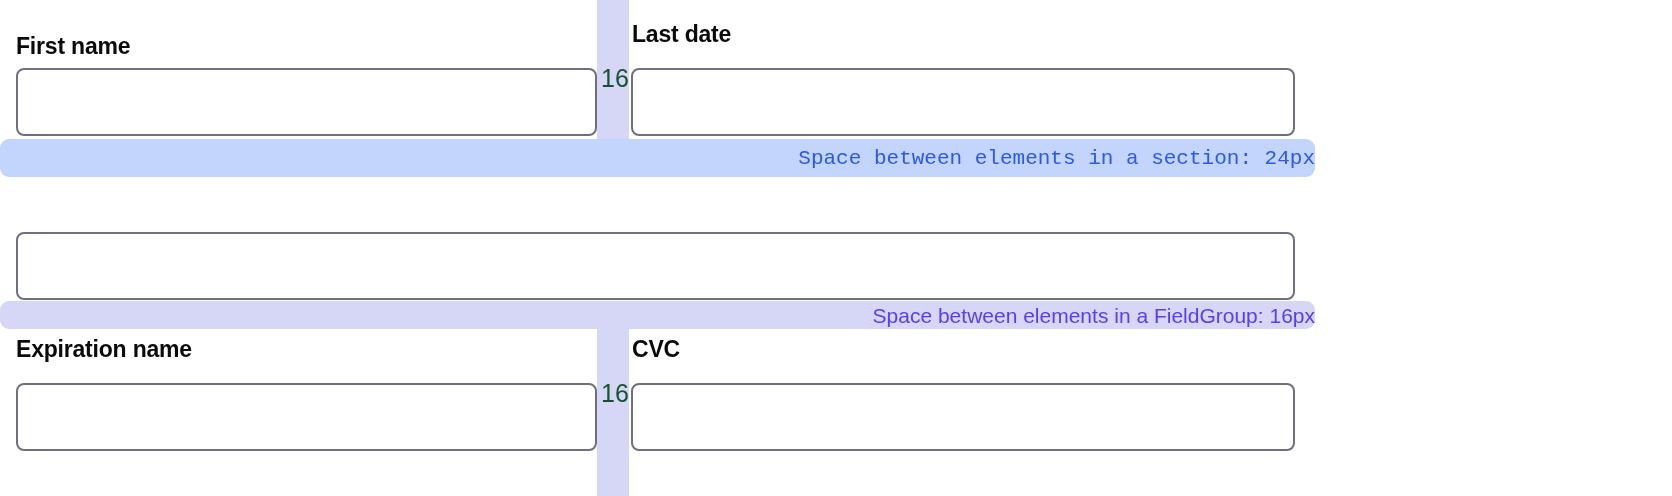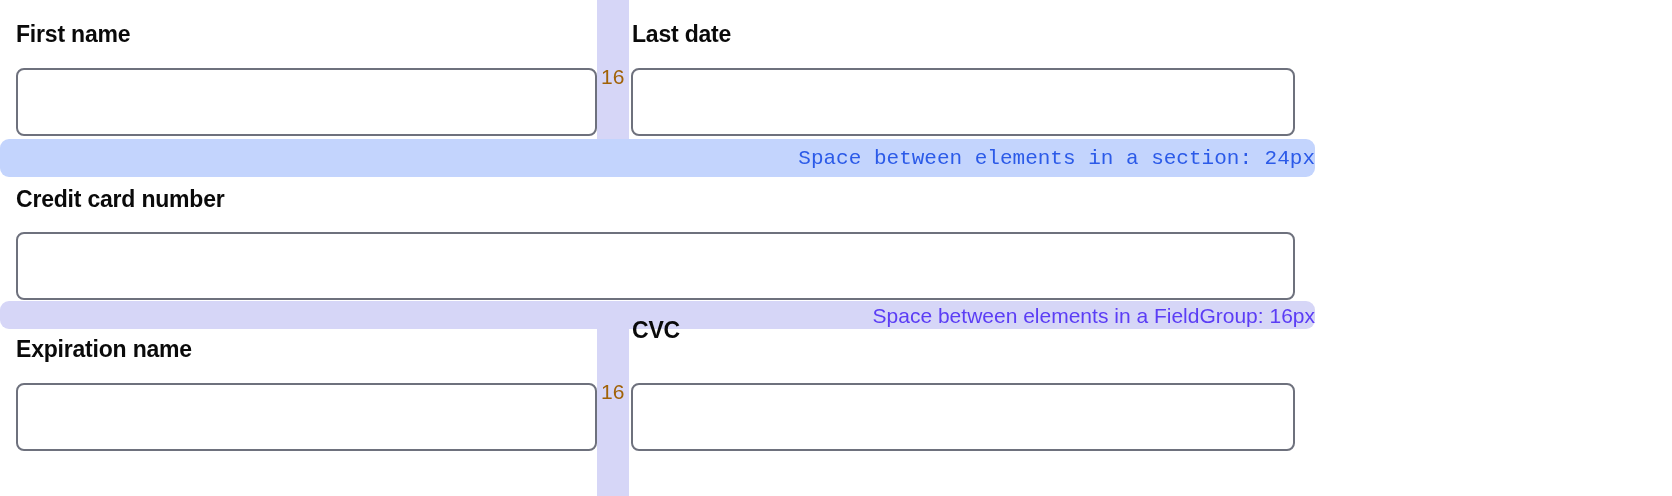--- a/index.html
+++ b/index.html
@@ -54,22 +54,22 @@
   }
 
   
   .gap-strip {
     position: absolute;
     width: 32px;
     background: #d6d6f7;
   }
   .gap-strip-label {
     position: absolute;
-    font-size: 21px;
-    color: #a16207;
+    font-size: 25px;
+    color: #14532d;
     line-height: 1;
     white-space: nowrap;
   }
 
   
   .gap-band {
     position: absolute;
     left: 0;
     width: 1315px;
     display: flex;
@@ -99,40 +99,39 @@
 </style>
 </head>
 <body>
 
 <div class="page">
   <div class="content">
 
     <div class="gap-strip" style="left:597px; top:0px; height:139px;"></div>
     <div class="gap-strip-label" style="left:601px; top:66px;">16</div>
 
-    <div class="field-label" style="left:16px; top:23px;">First name</div>
+    <div class="field-label" style="left:16px; top:35px;">First name</div>
     <div class="field-input" style="left:16px; top:68px; width:581px;"></div>
 
     <div class="field-label" style="left:632px; top:23px;">Last date</div>
     <div class="field-input" style="left:631px; top:68px; width:664px;"></div>
 
     <div class="gap-band section" style="top:139px; height:38px;">
       <span class="gap-band-label">Space between elements in a section: 24px</span>
     </div>
 
-    <div class="field-label" style="left:16px; top:188px;">Credit card number</div>
     <div class="field-input" style="left:16px; top:232px; width:1279px;"></div>
 
     <div class="gap-band fieldgroup" style="top:301px; height:28px;padding-left:19px;">
       <span class="gap-band-label">Space between elements in a FieldGroup: 16px</span>
     </div>
 
     <div class="gap-strip" style="left:597px; top:329px; height:167px;"></div>
     <div class="gap-strip-label" style="left:601px; top:381px;">16</div>
 
     <div class="field-label" style="left:16px; top:338px;">Expiration name</div>
     <div class="field-input" style="left:16px; top:383px; width:581px;"></div>
 
-    <div class="field-label" style="left:632px; top:319px;">CVC</div>
+    <div class="field-label" style="left:632px; top:338px;">CVC</div>
     <div class="field-input" style="left:631px; top:383px; width:664px;"></div>
 
   </div>
 </div>
 
 </body></html>

